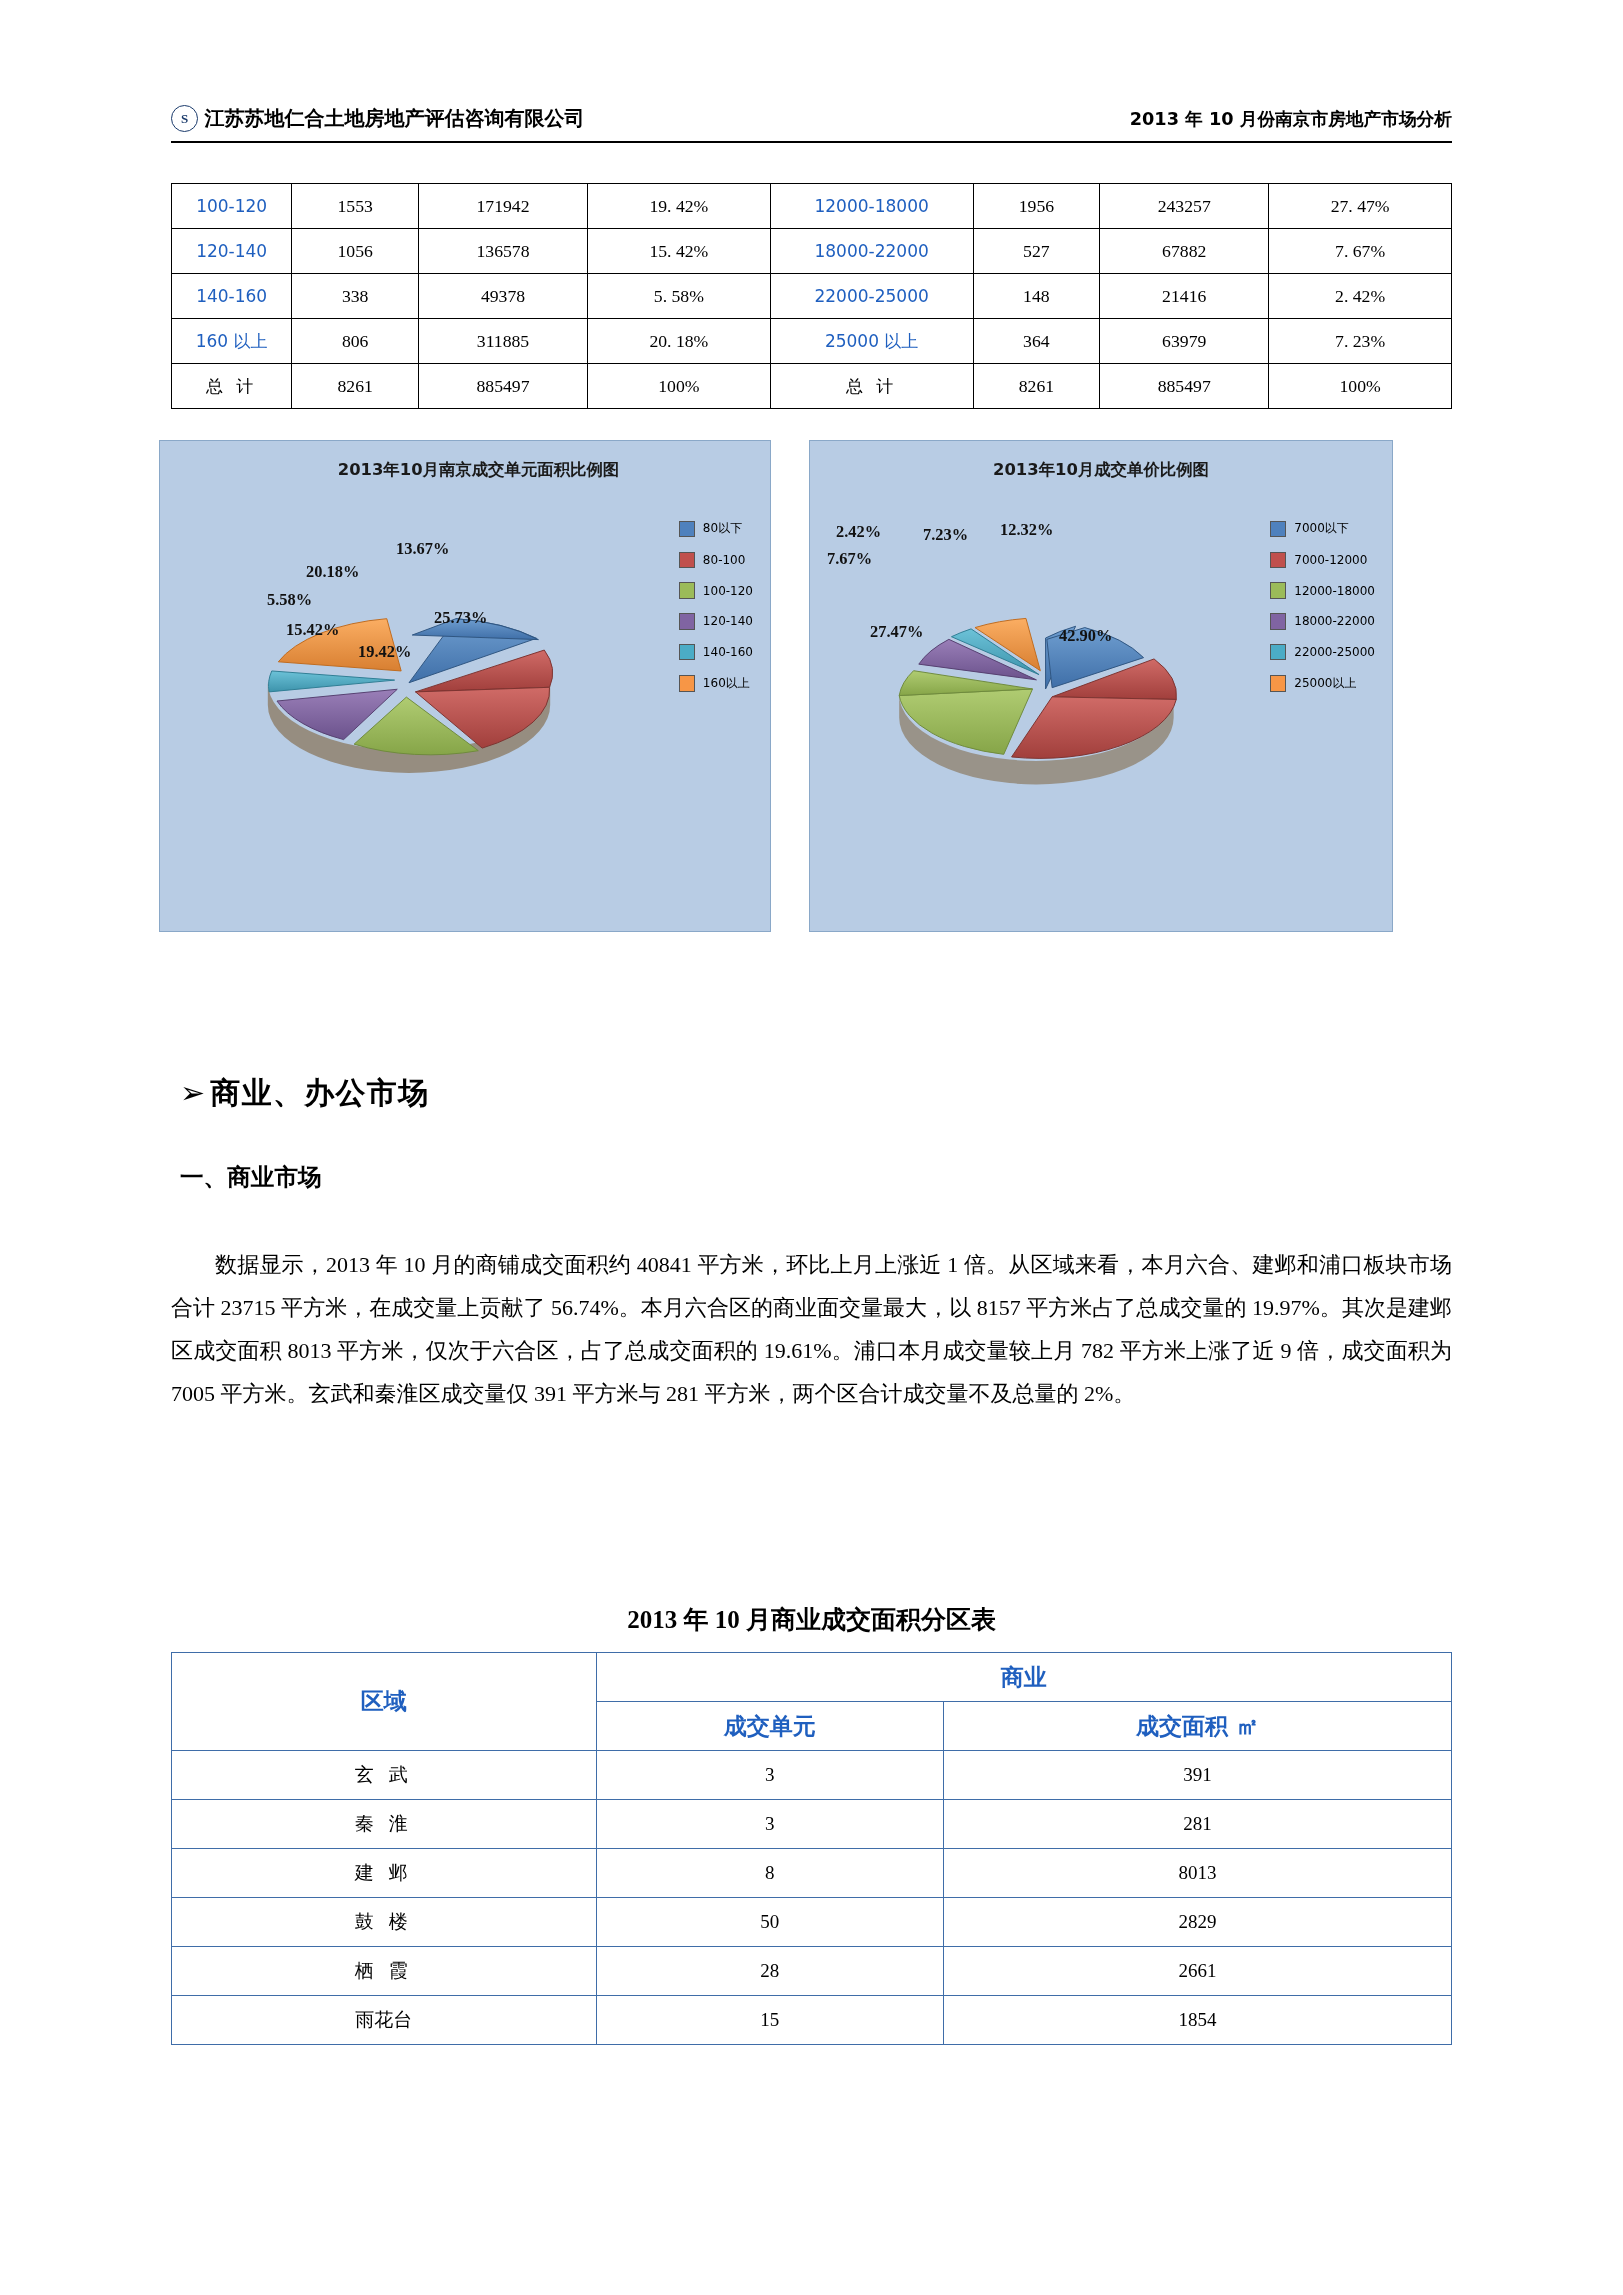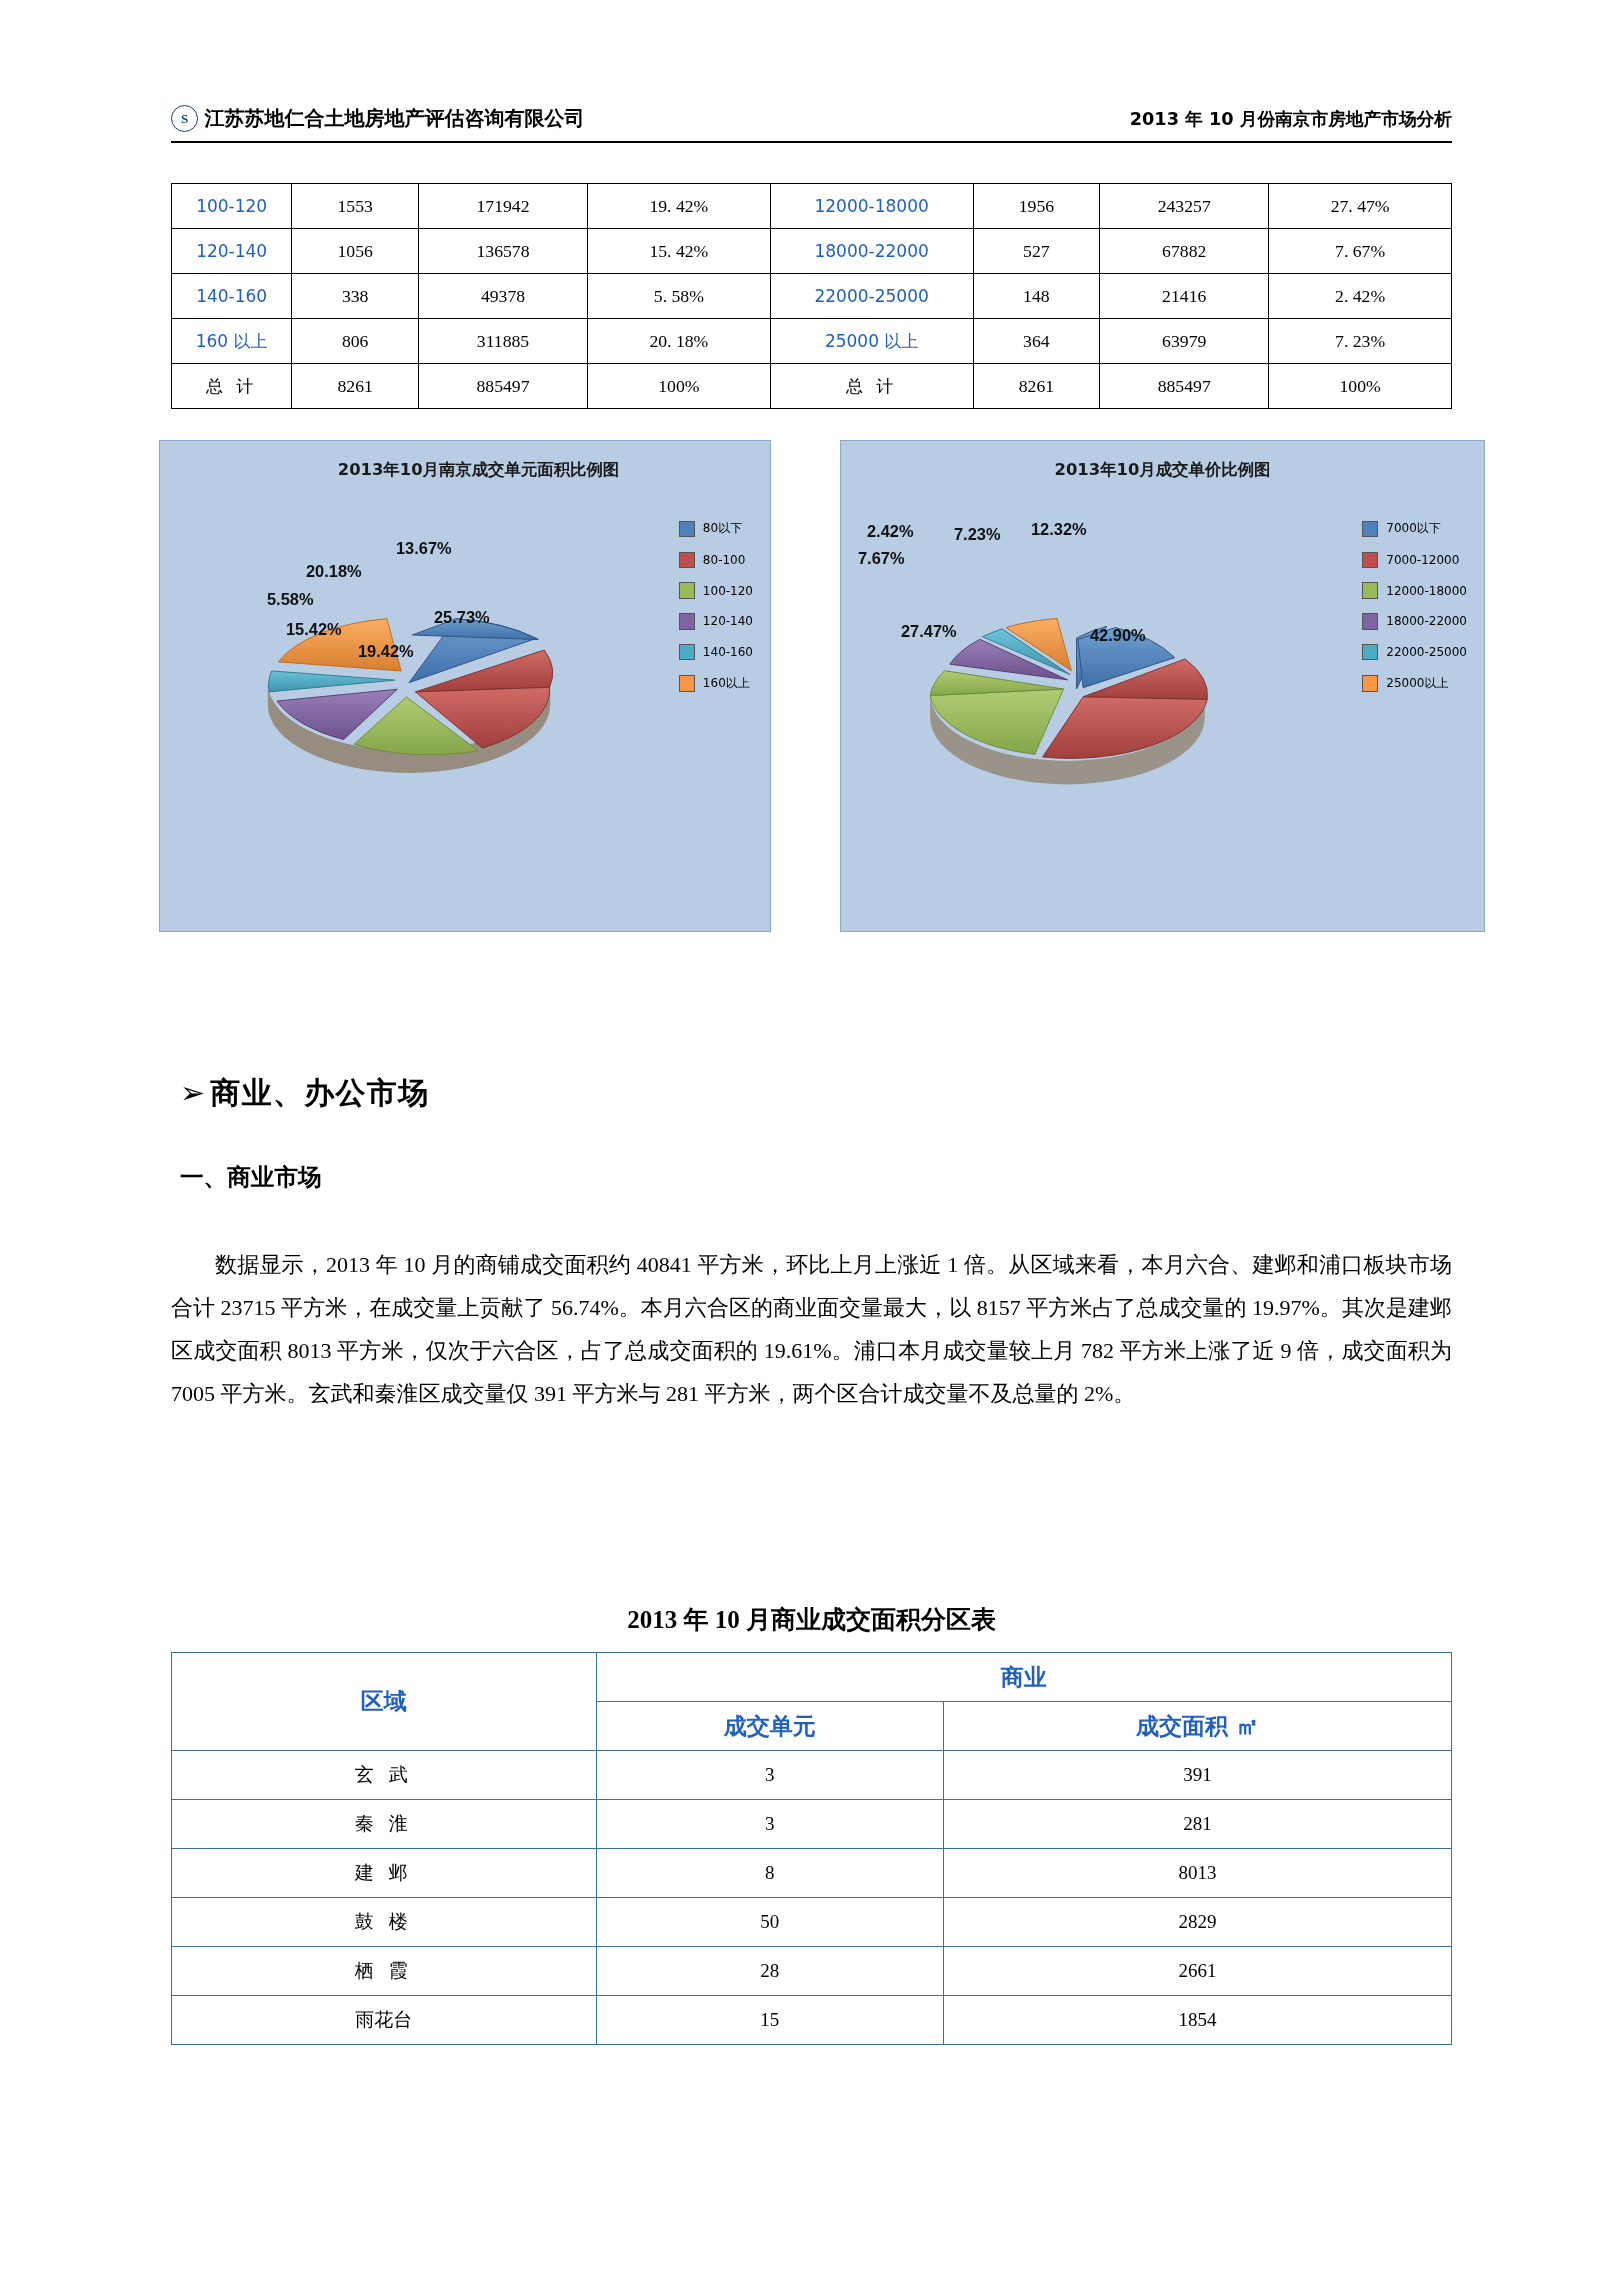--- a/index.html
+++ b/index.html
@@ -100,21 +100,21 @@
   .c-w8 { width: 164px; }
 
   
   .chart-box {
     position: absolute;
     background: #b8cce4;
     border: 0.7px solid #8aa8c8;
     box-sizing: border-box;
   }
   #chart-left  { left: 159px;  top: 440px; width: 612px; height: 492px; padding-left: 27px; }
-  #chart-right { left: 840px; top: 440px; width: 645px; height: 492px; }
+  #chart-right { left: 809px; top: 440px; width: 584px; height: 492px; }
 
   .chart-title {
     text-align: center;
     font-family: "DejaVu Sans", sans-serif;
     font-weight: bold;
     font-size: 16.4px;
     color: #1a1a1a;
     margin-top: 18.3px;
   }
   .chart-body {
@@ -136,21 +136,21 @@
     margin-bottom: 14.4px;
   }
   .legend-swatch {
     width: 14.4px;
     height: 14.4px;
     border: 0.7px solid #555;
     flex: 0 0 auto;
   }
   .pie-label {
     position: absolute;
-    font-family: Liberation Sans, sans-serif;
+    font-family: Liberation Serif, serif;
     font-weight: bold;
     font-size: 16.4px;
     color: #111;
     white-space: nowrap;
   }
   .pie-wrap { position: absolute; }
 
   
   .section-head {
     position: absolute;

